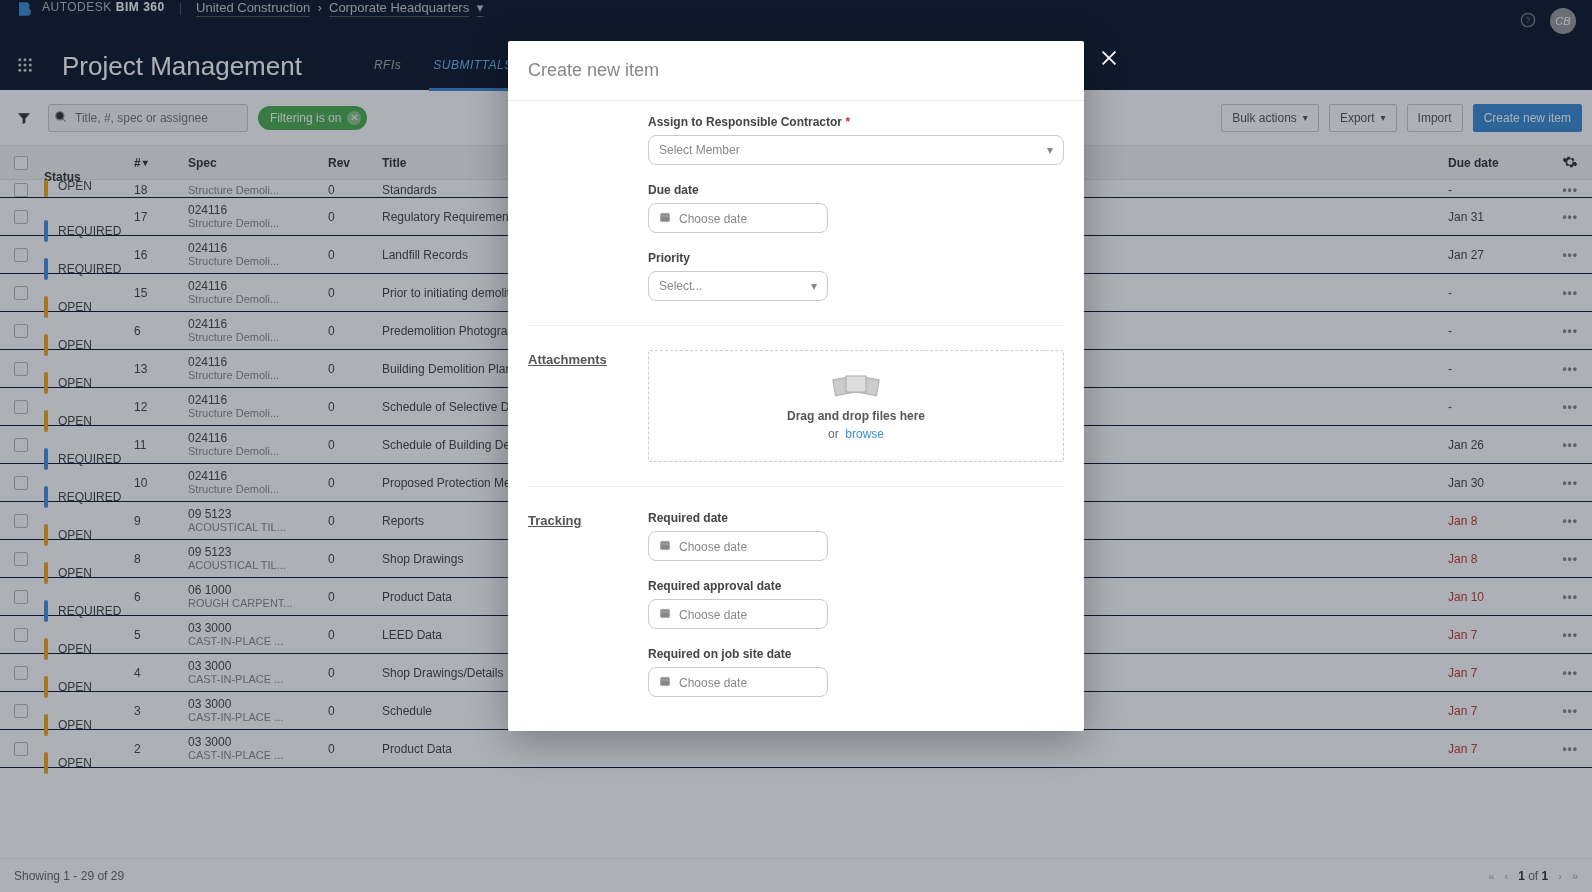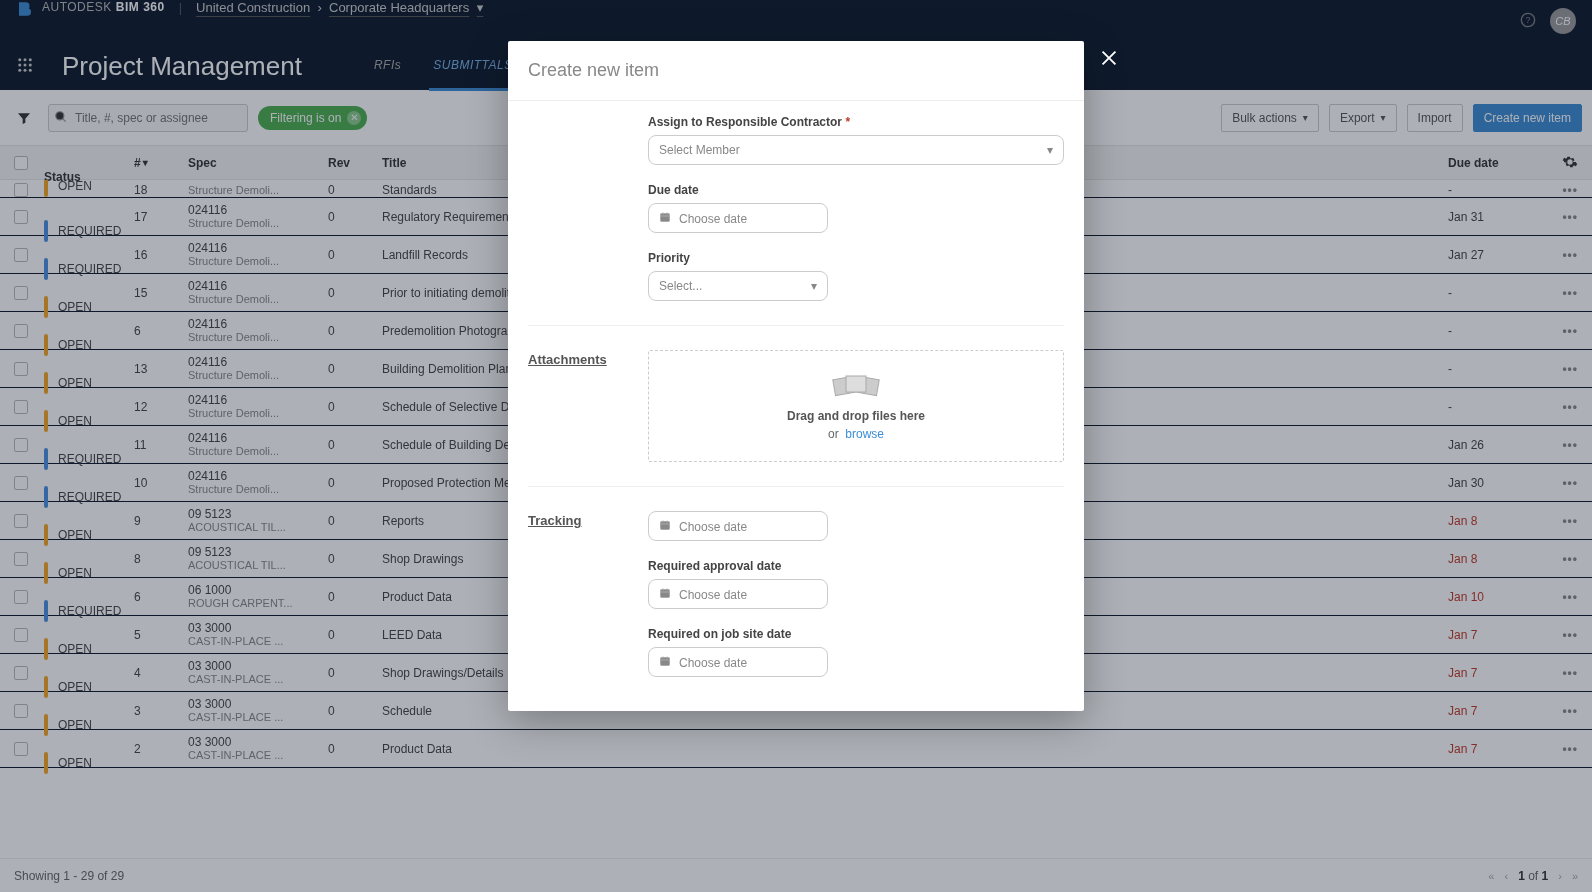--- a/index.html
+++ b/index.html
@@ -562,20 +562,21 @@
           <div style="font-weight:600;color:#555;">Drag and drop files here</div>
           <div><span>or</span>&nbsp;&nbsp;<span class="browse">browse</span></div>
         </div>
       </div>
     </div>
 
     <div class="section">
       <div class="slabel">Tracking</div>
       <div class="sfields">
         <div class="fld">
+          <label>Required date</label>
           <div class="control short">
             <span><span class="calicon">
                   <svg width="12" height="12" viewBox="0 0 24 24" fill="none" stroke="#aaa" stroke-width="2">
                     <rect x="3" y="5" width="18" height="16" rx="2"></rect>
                     <line x1="3" y1="10" x2="21" y2="10"></line>
                     <line x1="8" y1="3" x2="8" y2="7"></line>
                     <line x1="16" y1="3" x2="16" y2="7"></line>
                   </svg>
                 </span><span>Choose date</span></span>
           </div>

